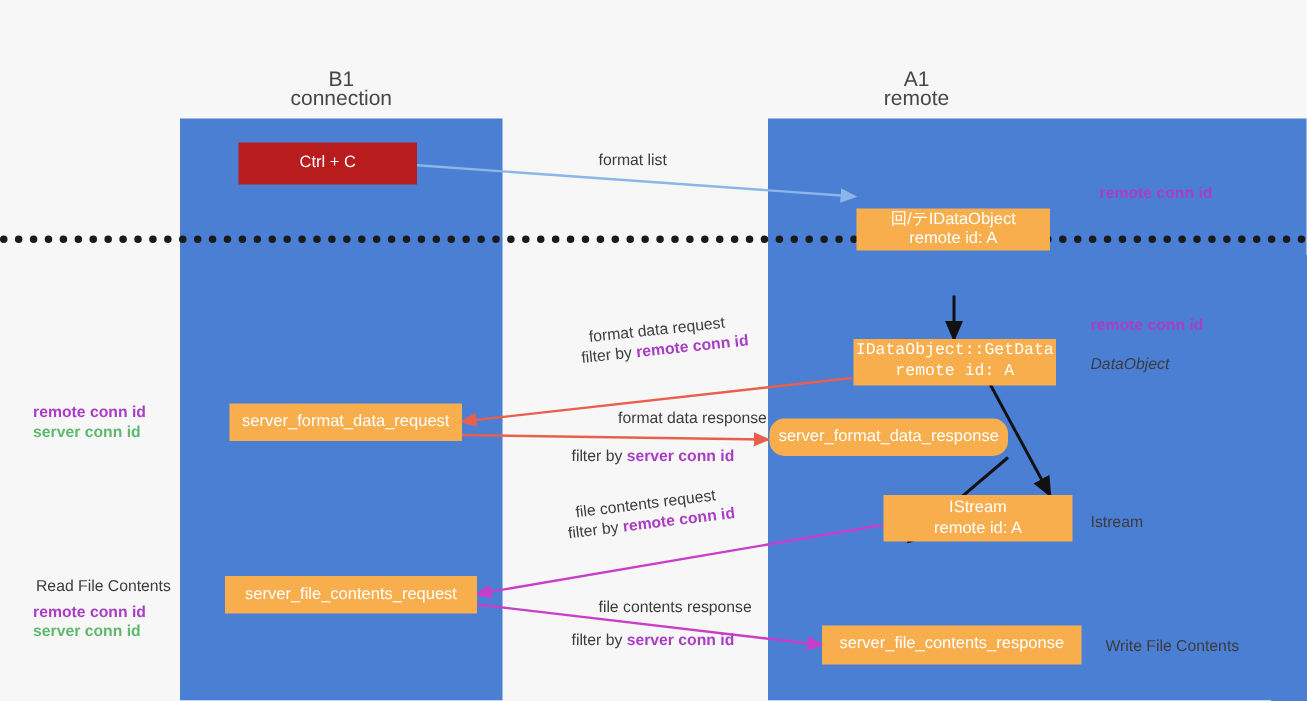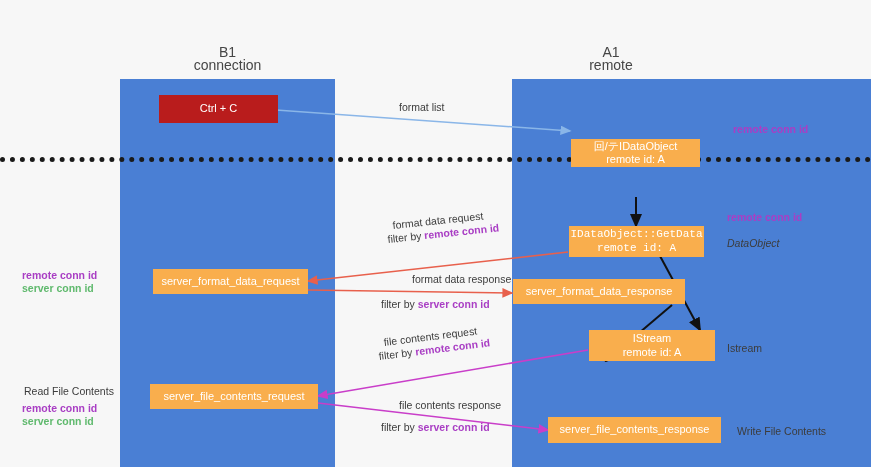--- a/index.html
+++ b/index.html
@@ -101,21 +101,21 @@
 
   <div class="box orange" style="left:571px;top:115px;width:129px;height:28px;margin-top:24px;">回/テIDataObject
 remote id: A</div>
 
 
   <div class="box orange" style="left:569px;top:226px;width:135px;height:31px;font-family:Liberation Mono, monospace;">IDataObject::GetData
 remote id: A</div>
 
   <div class="box orange" style="left:153px;top:269px;width:155px;height:25px;text-align:right;">server_format_data_request</div>
 
-  <div class="box orange" style="left:513px;top:279px;width:172px;height:25px;">server_format_data_response</div>
+  <div class="box orange" style="left:513px;top:279px;width:159px;height:25px;border-radius:10px;">server_format_data_response</div>
 
   <div class="box orange" style="left:589px;top:330px;width:126px;height:31px;">IStream
 remote id: A</div>
 
   <div class="box orange" style="left:150px;top:384px;width:168px;height:25px;">server_file_contents_request</div>
 
   <div class="box orange" style="left:548px;top:417px;width:173px;height:26px;">server_file_contents_response</div>
 
   <div class="mid" style="left:399px;top:101px;">format list</div>
 

